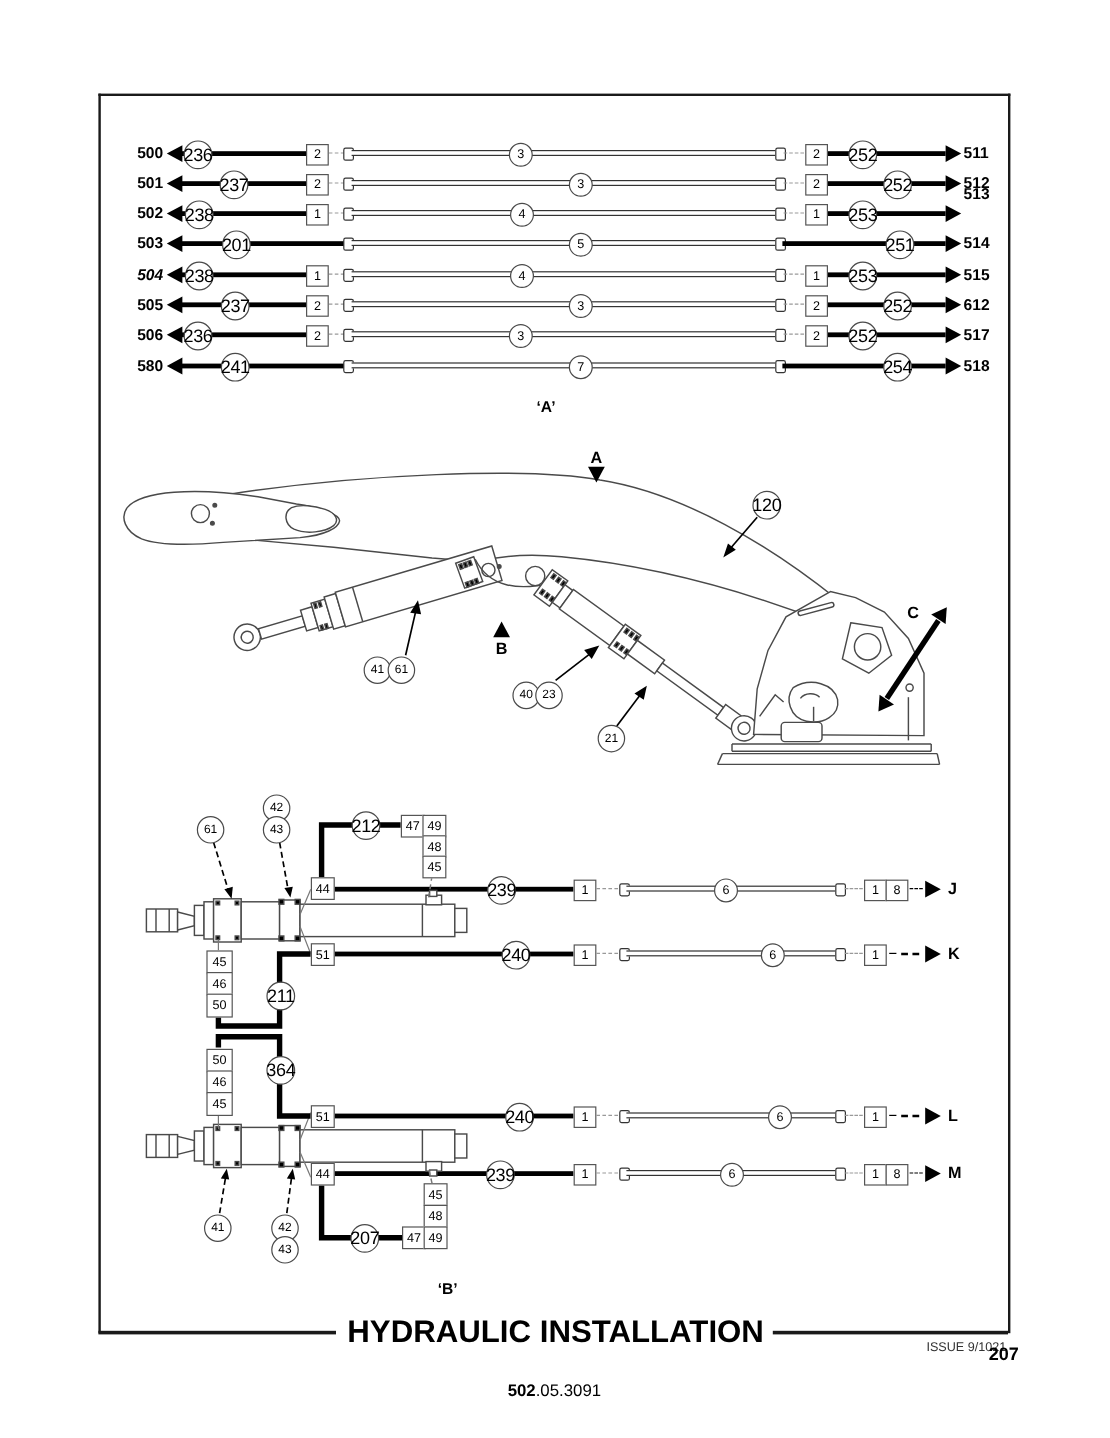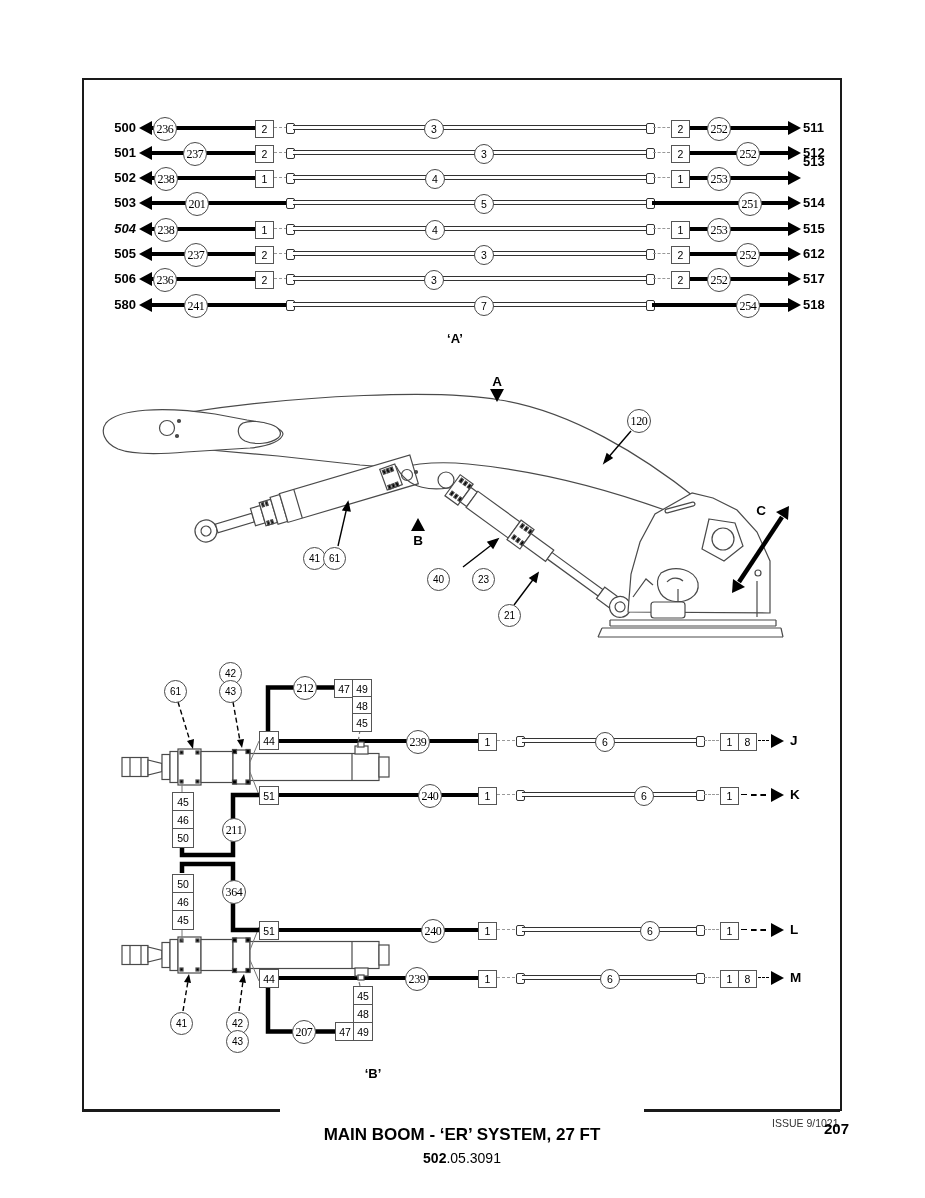--- a/index.html
+++ b/index.html
@@ -9,21 +9,21 @@
   .frame{position:absolute;left:82px;top:78px;width:756px;height:1031px;
          border:2.5px solid #1a1a1a;border-bottom:none;}
   .bseg{position:absolute;height:2.5px;background:#1a1a1a;top:1109px;}
   
   .thick{position:absolute;height:4px;background:#000;}
   .dashln{position:absolute;height:0;border-top:1.4px dashed #999;}
   .hose{position:absolute;height:3px;border-top:1.5px solid #333;border-bottom:1.5px solid #333;background:#fff;}
   .conn{position:absolute;width:7px;height:9px;border:1.2px solid #333;background:#fff;border-radius:2px;}
   .pcirc3{position:absolute;width:22px;height:22px;border:1.2px solid #4a4a4a;border-radius:50%;
           background:#fff;display:flex;align-items:center;justify-content:center;
-          font-size:12px;letter-spacing:-0.3px;z-index:5;font-family:Liberation Serif, serif;}
+          font-size:15px;letter-spacing:-0.3px;z-index:5;}
   .pcirc2{position:absolute;width:21px;height:21px;border:1.2px solid #4a4a4a;border-radius:50%;
           background:#fff;display:flex;align-items:center;justify-content:center;font-size:10px;z-index:5;}
   .hcirc{position:absolute;width:18px;height:18px;border:1.2px solid #4a4a4a;border-radius:50%;
          background:#fff;display:flex;align-items:center;justify-content:center;font-size:10.5px;z-index:5;}
   .pbox{position:absolute;width:17px;height:16px;border:1.2px solid #555;background:#fff;
         display:flex;align-items:center;justify-content:center;font-size:10.5px;z-index:5;}
   .pbox2{position:absolute;width:18px;height:17px;border:1.2px solid #555;background:#fff;
         display:flex;align-items:center;justify-content:center;font-size:10.5px;z-index:5;}
   .pboxS{position:absolute;width:20px;height:18px;border:1.2px solid #555;background:#fff;
         display:flex;align-items:center;justify-content:center;font-size:10.5px;z-index:5;}
@@ -373,21 +373,21 @@
       <div class="rlbl" style="left:803px;top:297px;">518</div>
     </div>
     <div class="cap" style="left:437px;top:331px;width:36px;">‘A’</div>
   </div>
 
   <div class="hi">
     <div class="pcirc3" style="left:627px;top:409px;">120</div>
     <div class="pcirc2" style="left:303px;top:547px;">41</div>
     <div class="pcirc2" style="left:323px;top:547px;">61</div>
     <div class="pcirc2" style="left:427px;top:568px;">40</div>
-    <div class="pcirc2" style="left:472px;top:568px;">23</div>
+    <div class="pcirc2" style="left:446px;top:568px;">23</div>
     <div class="pcirc2" style="left:498px;top:604px;">21</div>
     <div class="mletter" style="left:489px;top:374px;">A</div>
     <div class="mletter" style="left:410px;top:533px;">B</div>
     <div class="mletter" style="left:753px;top:503px;">C</div>
     <div class="mletter" style="left:715px;top:565px;">C</div>
   </div>
 
   <div class="hi">
     <div class="pcirc2" style="left:164px;top:680px;">61</div>
     <div class="pcirc2" style="left:219px;top:662px;">42</div>
@@ -481,18 +481,18 @@
       <div class="dashln" style="left:704px;top:977px;width:15px;"></div>
       <div class="pbox" style="left:720px;top:970px;">1</div>
       <div class="pbox" style="left:738px;top:970px;">8</div>
       <div class="dashln" style="left:758px;top:977px;width:11px;border-top-color:#000;"></div>
       <div class="arrR" style="left:771px;top:971px;"></div>
       <div class="blabel" style="left:790px;top:970px;">M</div>
     </div>
     <div class="cap" style="left:355px;top:1066px;width:36px;">‘B’</div>
   </div>
 
-  <div class="subtitle">MAIN BOOM - ‘ER’ SYSTEM, 27 FT</div>
+  <div class="title">HYDRAULIC INSTALLATION</div>
   <div class="docnum"><b>502</b><span>.05.3091</span></div>
   <div class="issue">ISSUE 9/1021</div>
   <div class="pageno">207</div>
 
 </div>
 
 </body></html>

